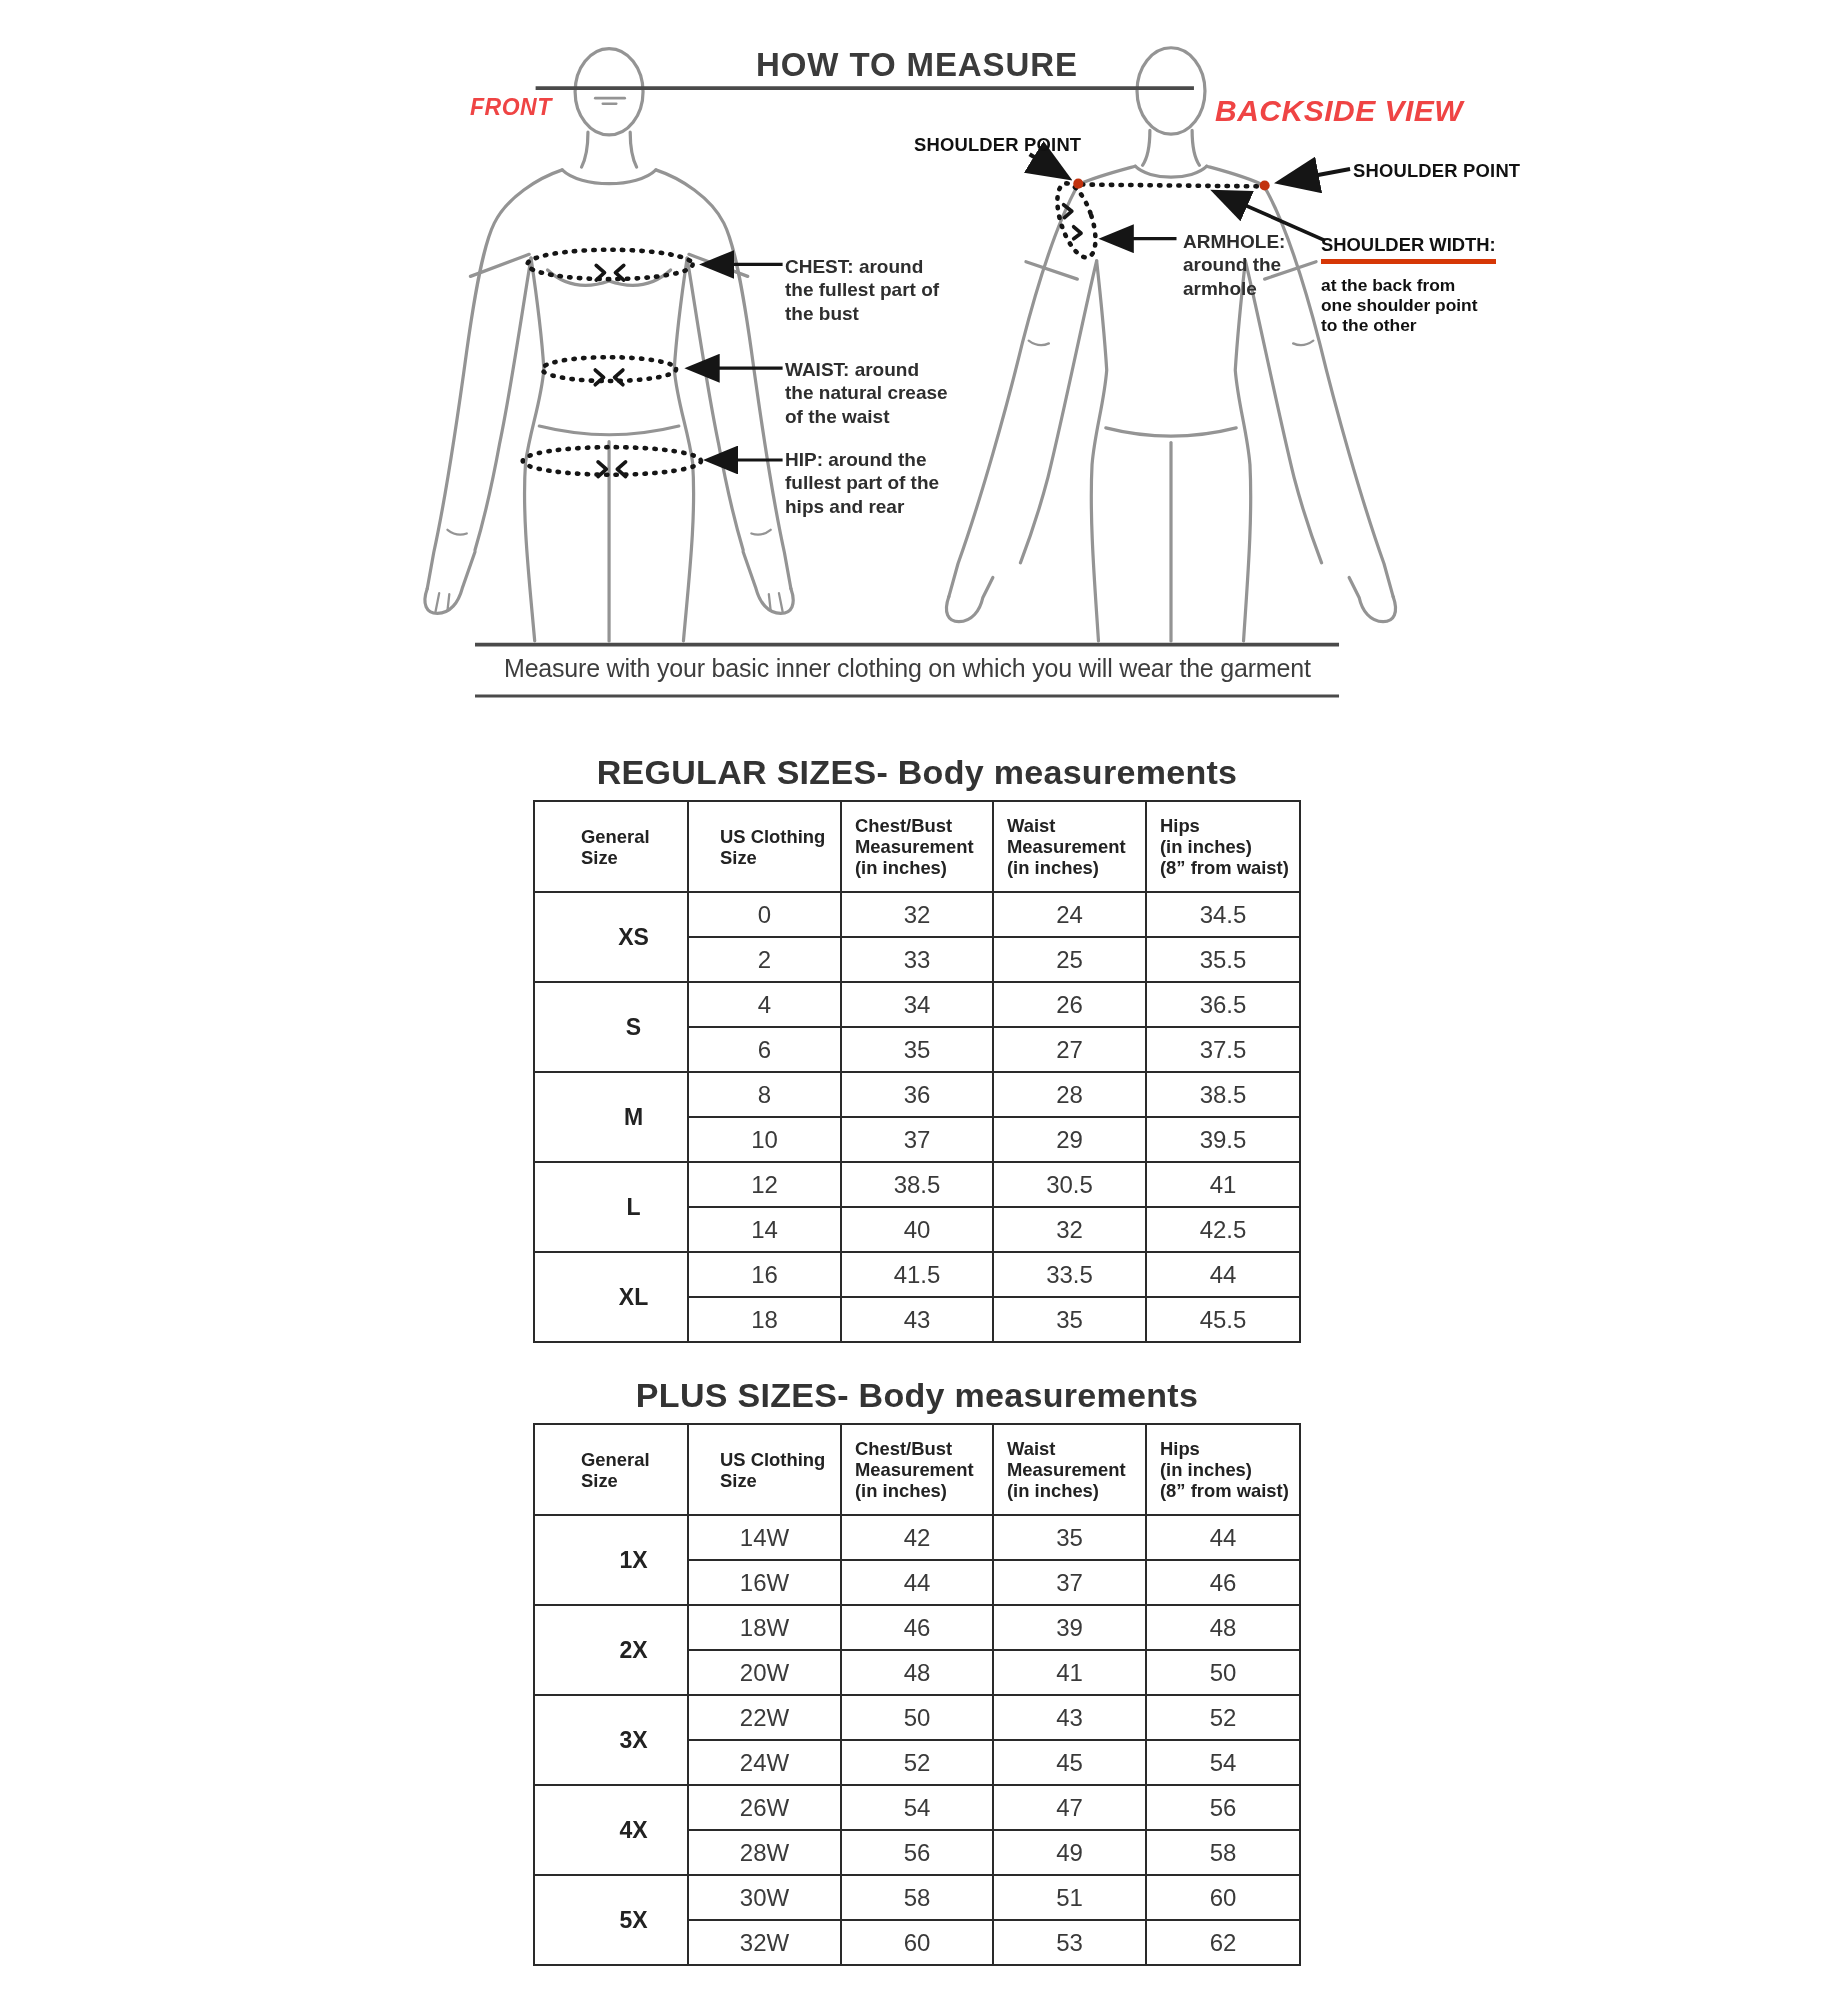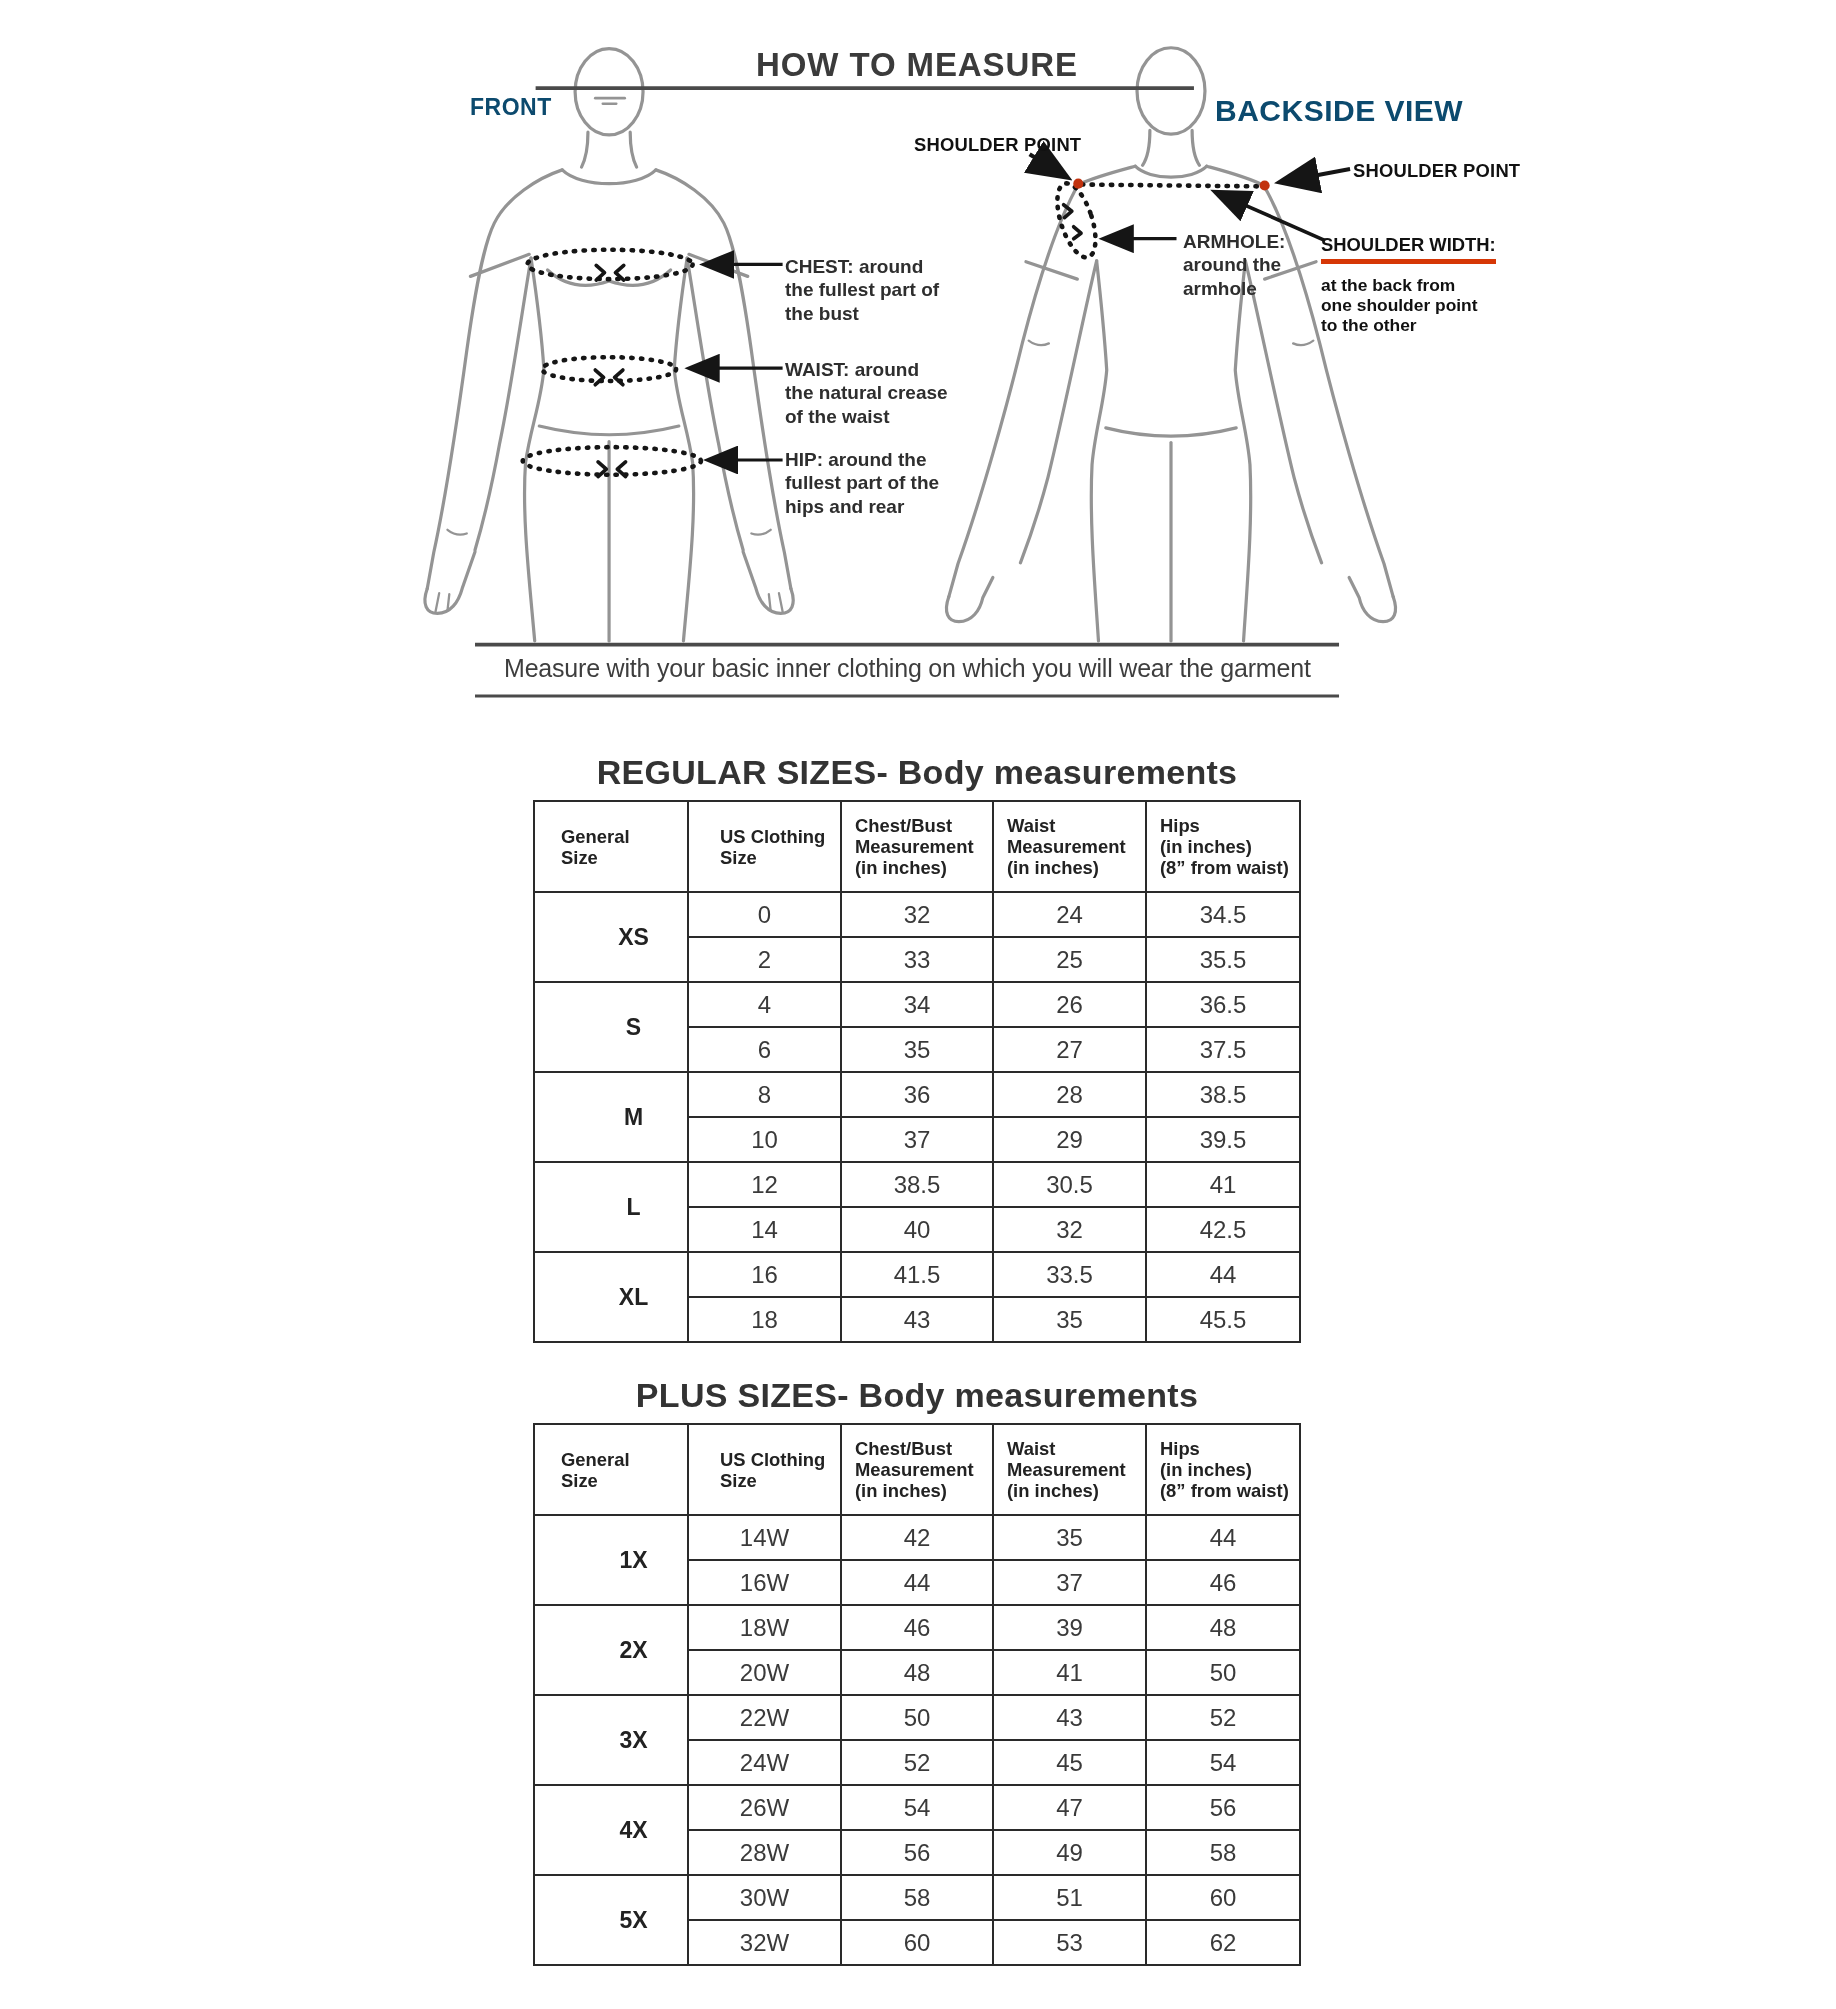--- a/index.html
+++ b/index.html
@@ -1,36 +1,36 @@
 <!DOCTYPE html>
 <html style="font-size:14.7px"><head>
 <meta charset="utf-8">
 <style>
   html,body{margin:0;padding:0;background:#ffffff;}
   .stage{position:relative;width:1808px;height:2009px;background:#ffffff;overflow:hidden;
          font-family:"Liberation Sans",sans-serif;color:#2e2e2e;}
   .abs{position:absolute;}
   .main-title{font-size:33px;font-weight:600;color:#3b3b3b;letter-spacing:0.9px;}
-  .fig-label{font-size:23px;font-weight:700;color:#0c4a6e;letter-spacing:0.5px;}
+  .fig-label{font-size:23px;font-weight:700;color:#ef4444;letter-spacing:0.5px;font-style:italic;}
   .anno{font-size:19px;font-weight:600;line-height:23.4px;color:#2e2e2e;}
   .anno span{display:block;}
   .anno-bold{font-size:18.4px;font-weight:800;color:#111;letter-spacing:0.2px;}
   .sw-block{width:184px;text-align:left;}
   .sw-title{font-size:18.4px;font-weight:800;color:#111;display:inline-block;
             border-bottom:5.5px solid #d63706;padding-bottom:2.8px;}
   .sw-lines{font-size:17.4px;font-weight:700;line-height:20px;color:#111;margin-top:11px;}
   .sw-lines span{display:block;}
   .footnote{font-size:25px;font-weight:500;color:#3e3e3e;letter-spacing:-0.2px;}
   .tbl-title{width:768px;text-align:center;font-size:34px;font-weight:600;color:#333333;letter-spacing:0.3px;}
   .size-table{border-collapse:collapse;table-layout:fixed;width:768px;background:#ffffff;
               border:2.8px solid #2a2a2a;}
   .size-table th,.size-table td{border:2.3px solid #2a2a2a;overflow:hidden;}
   .size-table th.hdr{height:89px;font-size:18.4px;font-weight:600;color:#222222;
                      text-align:left;vertical-align:middle;padding:0 3.7px 0 13px;line-height:21px;}
-  .size-table th.hdr:nth-child(1){padding-left:26px;}
+  .size-table th.hdr:nth-child(1){padding-left:46px;}
   .size-table th.hdr:nth-child(2){padding-left:31px;}
   .size-table th.hdr span{display:block;font-weight:600;}
   .size-table th.gsize{font-size:23px;font-weight:700;color:#222222;text-align:center;background:#ffffff;padding-left:46px;}
   .size-table td.val{height:41px;text-align:center;font-size:24px;font-weight:500;color:#3a3a3a;background:#ffffff;}
   .size-table .pink{background:#f3e9e7;}
   .size-table tr.group-start td,.size-table tr.group-start th{border-top-width:2.8px;}
 </style>
 </head>
 <body>
 

